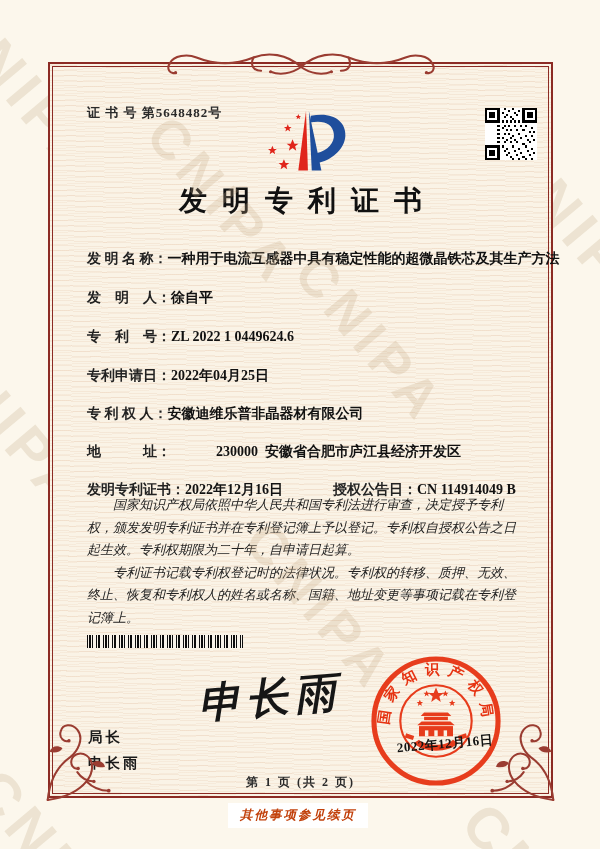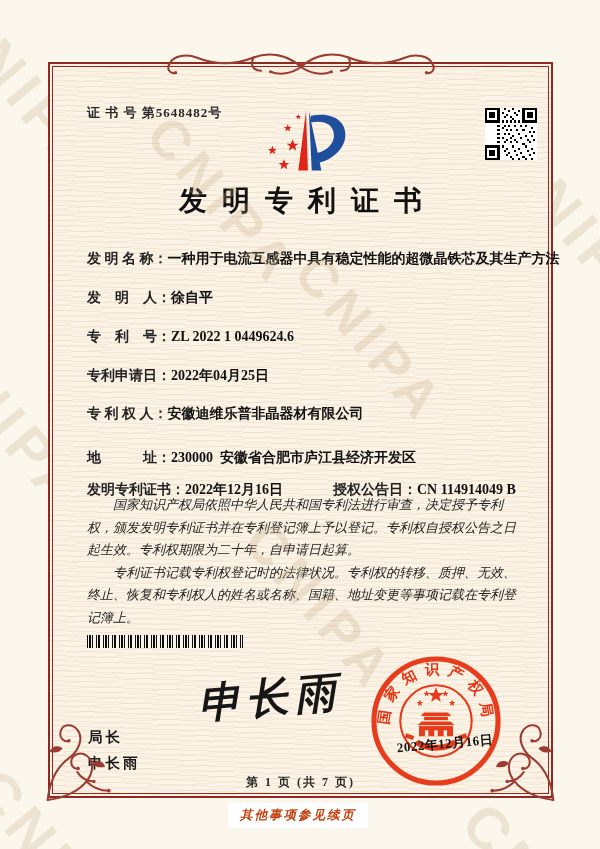--- a/index.html
+++ b/index.html
@@ -218,21 +218,21 @@
       <span class="val">ZL 2022 1 0449624.6</span>
     </div>
     <div class="field-row" style="top:119px;">
       <span class="lbl">专利申请日：</span>
       <span class="val">2022年04月25日</span>
     </div>
     <div class="field-row" style="top:157px;">
       <span class="lbl">专 利 权 人：</span>
       <span class="val">安徽迪维乐普非晶器材有限公司</span>
     </div>
-    <div class="field-row" style="top:201px;">
+    <div class="field-row" style="top:195px;gap:45px;">
       <span class="lbl">地　　　址：</span>
       <span class="val">230000  安徽省合肥市庐江县经济开发区</span>
     </div>
     <div class="field-row" style="top:233px;">
       <span class="lbl">发明专利证书：</span>
       <span class="val" style="width:118px;">2022年12月16日</span>
       <span class="lbl lbl2">授权公告日：</span>
       <span class="val">CN 114914049 B</span>
     </div>
   </div>
@@ -277,16 +277,16 @@
         <g fill="#faf3e6">
           <rect x="67" y="91" width="4" height="7"></rect>
           <rect x="78" y="91" width="4" height="7"></rect>
           <rect x="89" y="91" width="4" height="7"></rect>
         </g>
       </g>
     </svg>
     <div class="seal-date">2022年12月16日</div>
   </div>
 
-  <div class="page-num">第 1 页 (共 7 页)</div>
+  <div class="page-num">第 1 页 (共 2 页)</div>
 </div>
 
 <div class="continuation">其他事项参见续页</div>
 
 </body></html>

